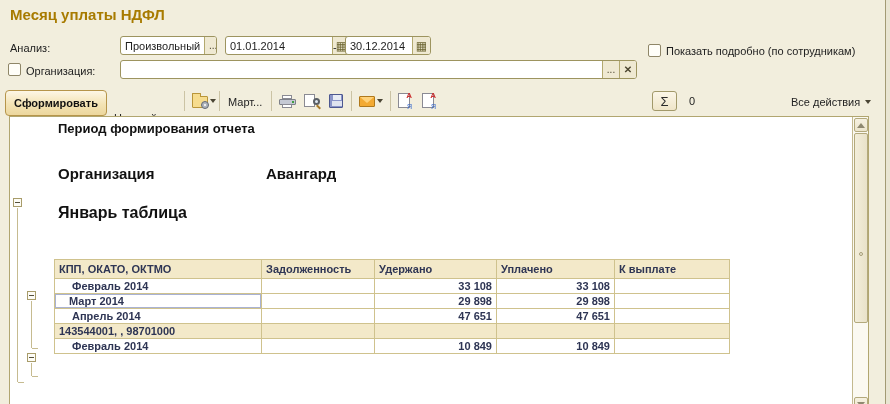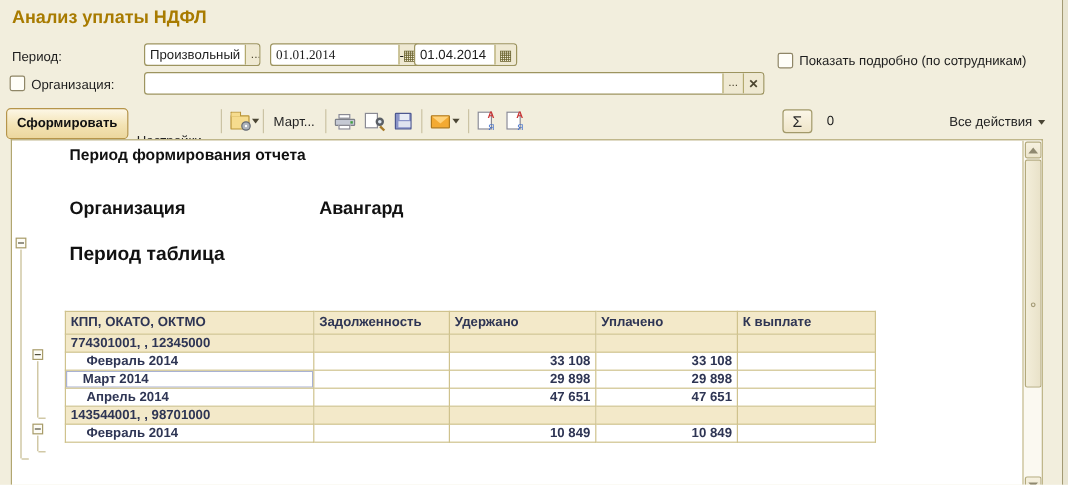--- a/index.html
+++ b/index.html
@@ -108,40 +108,40 @@
   .sb-thumb { position:absolute; left:1px; top:16px; width:14px; height:190px; background:linear-gradient(90deg,#f3eeda,#e9e2c9); border:1px solid #b3a97c; border-radius:2px; cursor:pointer; }
   .sb-grip { position:absolute; left:4px; top:118px; width:4px; height:4px; border-radius:50%; border:1px solid #a59c77; background:#efe9d4; }
 
   
   .frame-line { left:885px; top:0; width:1px; height:404px; background:#a39a74; }
   .frame-right { left:886px; top:0; width:4px; height:404px; background:#e9e5d2; }
 </style>
 </head>
 <body>
 
-<div class="abs title">Анализ уплаты НДФЛ</div>
-
-<div class="abs lbl" style="left:10px; top:42px;">Период:</div>
+<div class="abs title">Месяц уплаты НДФЛ</div>
+
+<div class="abs lbl" style="left:10px; top:42px;">Анализ:</div>
 
 <div class="abs ctl" style="left:120px; top:36px; width:97px;">
   <span class="txt">Произвольный</span>
   <span class="btn">...</span>
 </div>
 
-<div class="abs ctl" style="left:225px; top:36px; width:126px;font-family:Liberation Serif, serif;">
+<div class="abs ctl" style="left:225px; top:36px; width:126px;">
   <span class="txt">01.01.2014</span>
   <span class="btn">
       <span class="cal-glyph">▦</span>
     </span>
 </div>
 
 <div class="abs lbl" style="left:333px; top:41px;">-</div>
 
 <div class="abs ctl" style="left:345px; top:36px; width:86px;">
-  <span class="txt">01.04.2014</span>
+  <span class="txt">30.12.2014</span>
   <span class="btn">
       <span class="cal-glyph">▦</span>
     </span>
 </div>
 
 <span class="abs checkbox" style="left:648px; top:44px;"></span>
 <div class="abs lbl" style="left:666px; top:45px;">Показать подробно (по сотрудникам)</div>
 
 <span class="abs checkbox" style="left:8px; top:63px;"></span>
 <div class="abs lbl" style="left:26px; top:65px;">Организация:</div>
@@ -232,45 +232,38 @@
 
   <div class="abs exp" style="left:17px; top:236px;">
       <span class="minus"></span>
     </div>
   <div class="abs tline" style="left:21px; top:246px; width:1px; height:13px;"></div>
   <div class="abs tline" style="left:22px; top:259px; width:6px; height:1px;"></div>
 
   <div class="abs ph1">Период формирования отчета</div>
   <div class="abs bh" style="left:48px; top:48px;">Организация</div>
   <div class="abs bh" style="left:256px; top:48px;">Авангард</div>
-  <div class="abs sh" style="left:48px; top:87px;">Период таблица</div>
+  <div class="abs sh" style="left:48px; top:87px;">Январь таблица</div>
 
   <table class="rep abs" style="left:44px; top:142px;">
     <colgroup>
       <col style="width:207px">
         <col style="width:113px">
         <col style="width:122px">
         <col style="width:118px">
         <col style="width:115px">
     </colgroup>
     <tbody>
         <tr class="hdr1">
       <td>КПП, ОКАТО, ОКТМО</td>
       <td>Задолженность</td>
       <td>Удержано</td>
       <td>Уплачено</td>
       <td>К выплате</td>
     </tr>
-    <tr class="grp">
-      <td>774301001, , 12345000</td>
-      <td class="num"></td>
-      <td class="num"></td>
-      <td class="num"></td>
-      <td class="num"></td>
-    </tr>
     <tr class="data">
       <td class="indent">Февраль 2014</td>
       <td class="num"></td>
       <td class="num">33 108</td>
       <td class="num">33 108</td>
       <td class="num"></td>
     </tr>
     <tr class="data">
       <td class="indent sel">Март 2014</td>
       <td class="num"></td>

